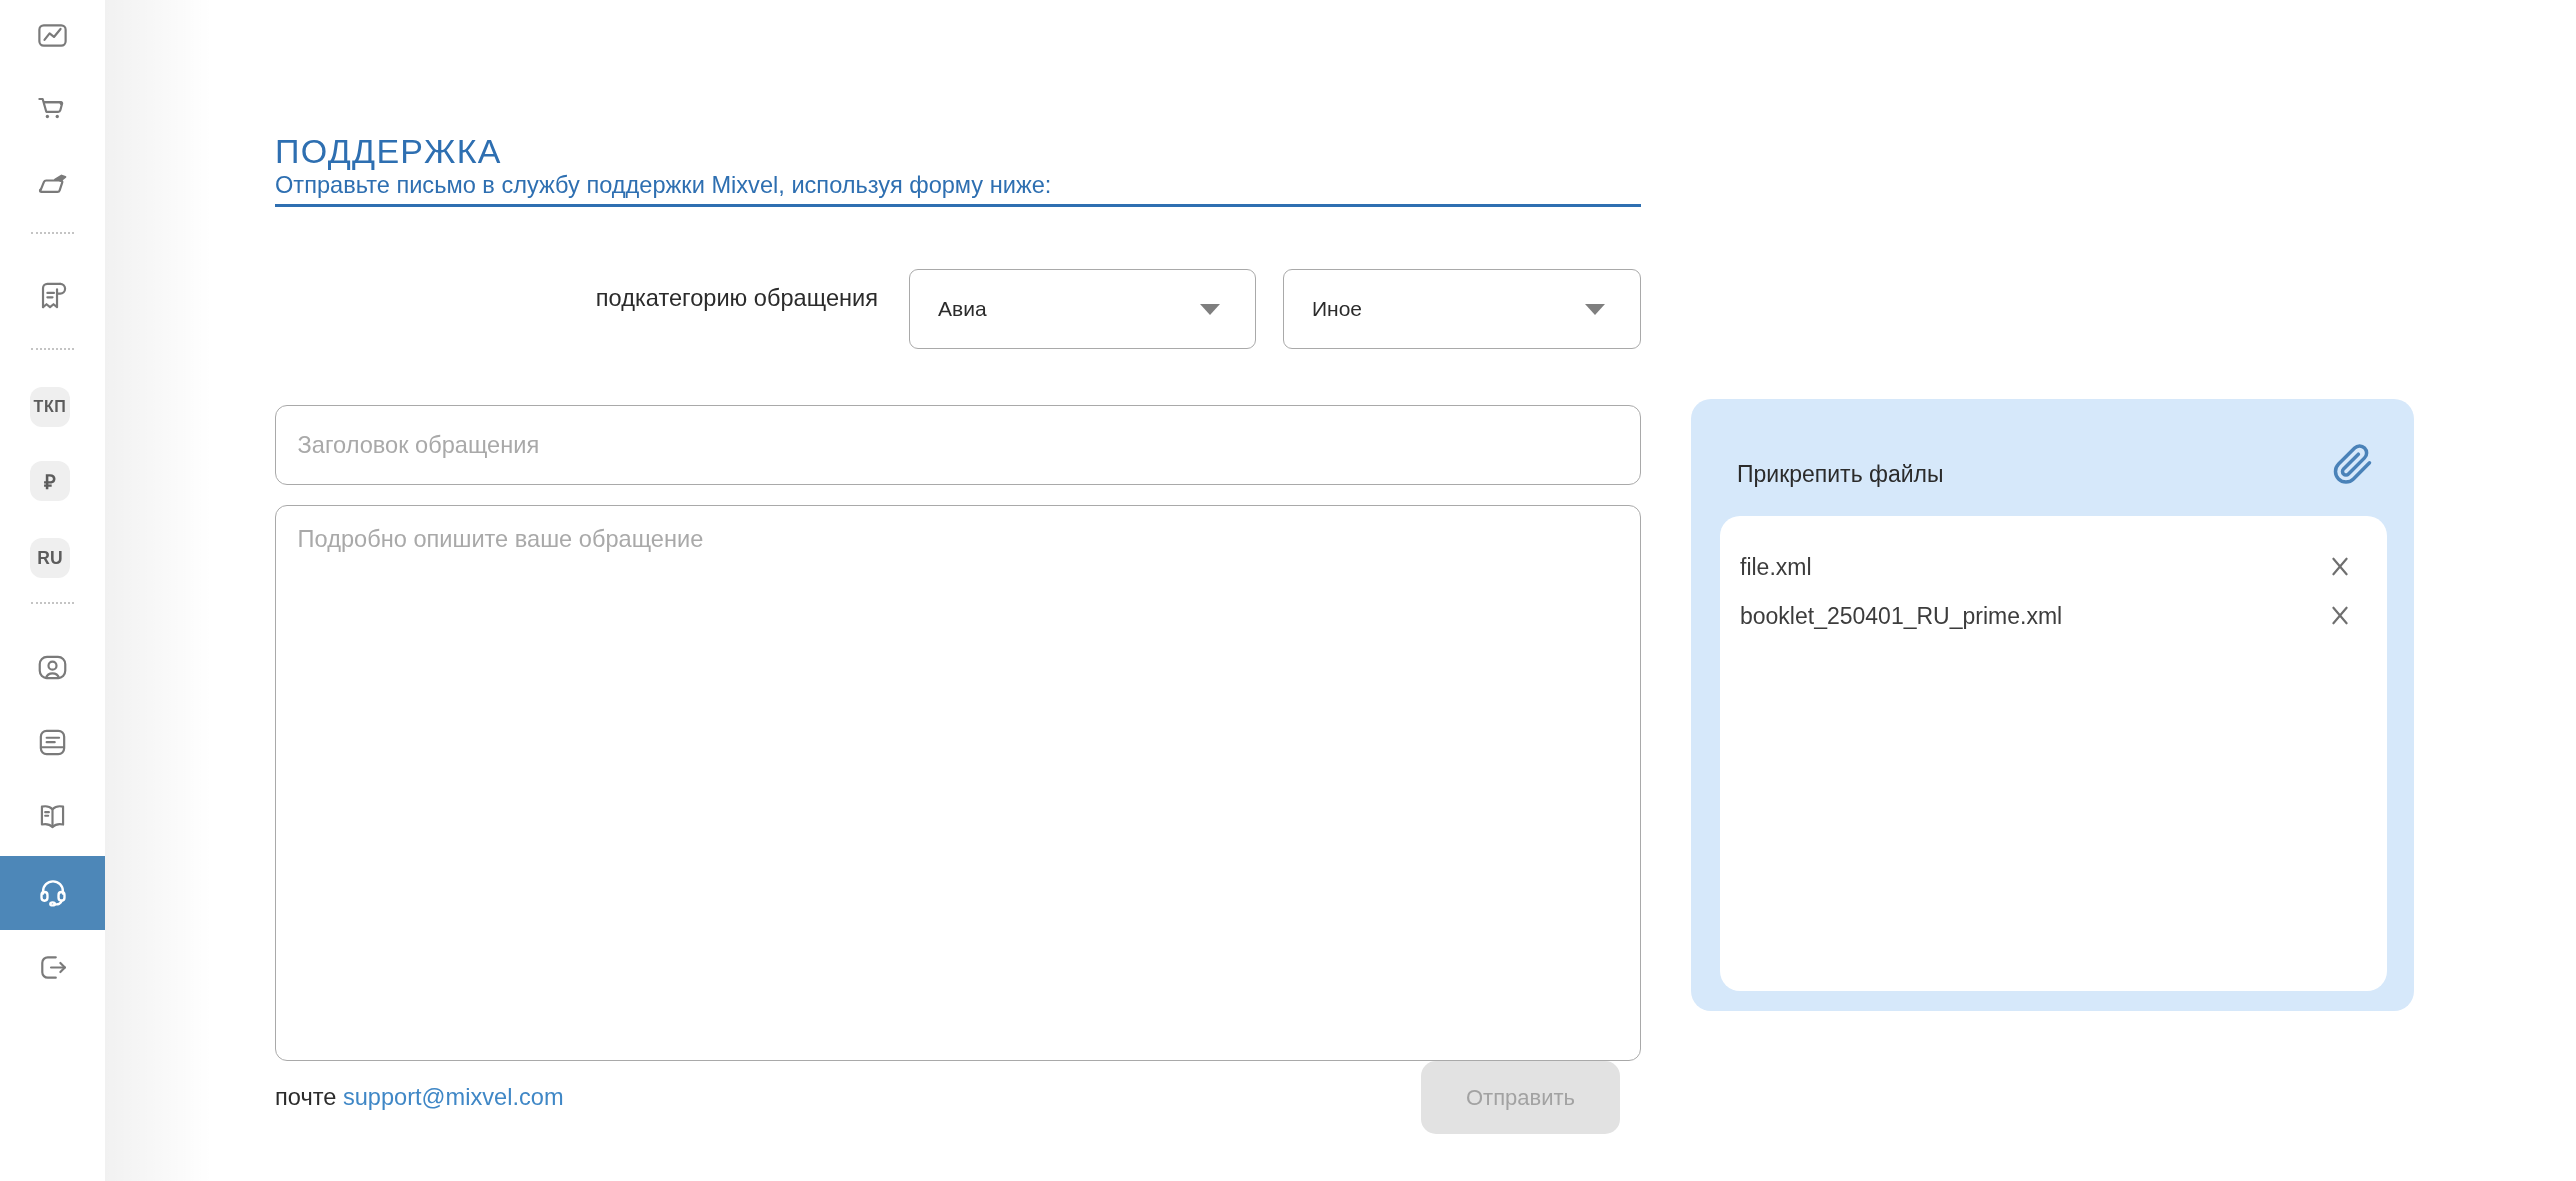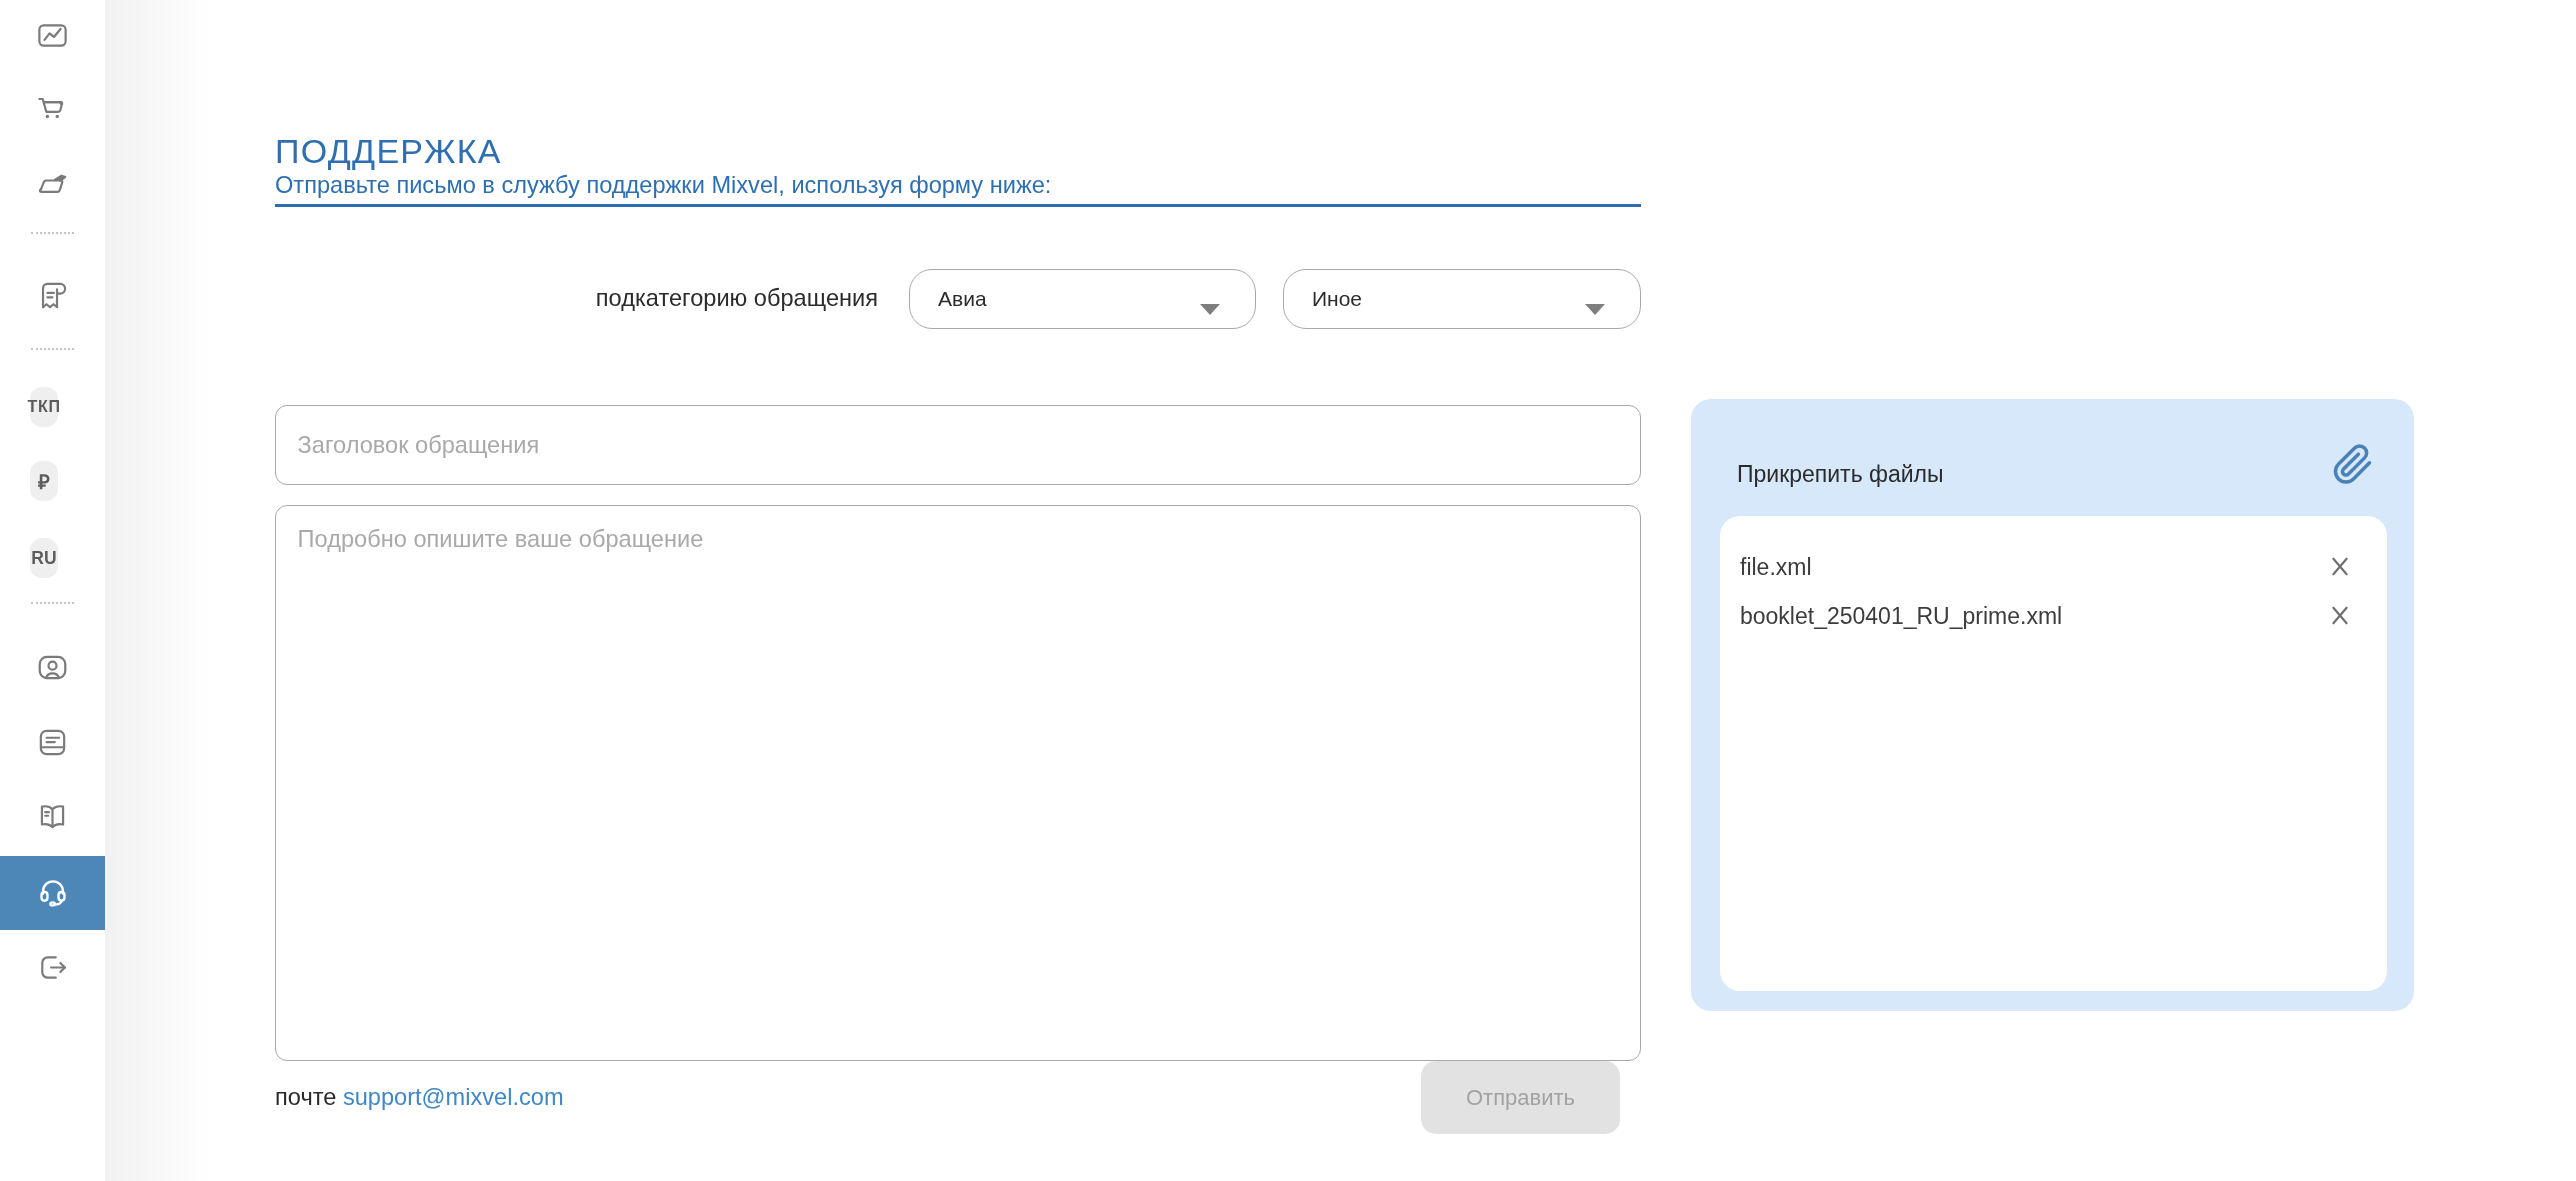--- a/index.html
+++ b/index.html
@@ -9,33 +9,33 @@
   
   .sidebar { position:absolute; left:0; top:0; width:105px; height:1182px; background:#ffffff; z-index:5; }
   .sidebar-shadow { position:absolute; left:105px; top:0; width:108px; height:1182px;
                     background:linear-gradient(to right, rgba(0,0,0,0.055), rgba(0,0,0,0)); z-index:1; }
   .side-item { position:absolute; left:0; width:105px; height:65px; display:flex;
                align-items:center; justify-content:center; cursor:pointer; }
   .side-item svg { stroke:#7a7a7a; fill:none; stroke-width:3; stroke-linecap:round; stroke-linejoin:round; }
   .side-item.active { background:#4d87b8; height:74px; }
   .side-item.active svg { stroke:#ffffff; }
   .side-divider { position:absolute; left:31px; width:43px; border-top:2.7px dotted #c4c4c4; }
-  .badge { position:absolute; left:30px; width:28px; height:40px; background:#efefef; border-radius:12px;
+  .badge { position:absolute; left:30px; width:40px; height:40px; background:#efefef; border-radius:12px;
            display:flex; align-items:center; justify-content:center; color:#5c5c5c; font-weight:bold;
            cursor:pointer; }
 
   
   .page-title { position:absolute; left:275px; top:132px; font-size:34px; font-weight:500;
                 color:#2e6fb1; letter-spacing:1.3px; }
   .page-subtitle { position:absolute; left:275px; top:172px; font-size:23.6px; color:#2e6fb1; }
   .title-rule { position:absolute; left:275px; top:204px; width:1366px; height:2.7px; background:#2e6fb1; }
 
   .cat-label { position:absolute; left:275px; top:279px; width:603px; text-align:right;
                font-size:23.6px; line-height:38px; color:#2b2b2b; }
-  .select { position:absolute; top:269px; height:60px; border:1.3px solid #a9a9a9; border-radius:23px;
+  .select { position:absolute; top:269px; height:80px; border:1.3px solid #a9a9a9; border-radius:9px;
             background:#fff; display:flex; align-items:center; cursor:pointer; }
   .select .val { margin-left:28px; font-size:21px; color:#2b2b2b; }
   .select .tri { position:absolute; right:35px; top:34px; width:0; height:0;
                  border-left:10.8px solid transparent; border-right:10.8px solid transparent;
                  border-top:11.5px solid #7f7f7f; }
   .select1 { left:909px; width:347px; }
   .select2 { left:1283px; width:358px; }
 
   .inp { position:absolute; left:275px; width:1366px; border:1.3px solid #a9a9a9; border-radius:12px;
          font-size:23.6px; color:#2b2b2b; background:#fff; outline:none;

